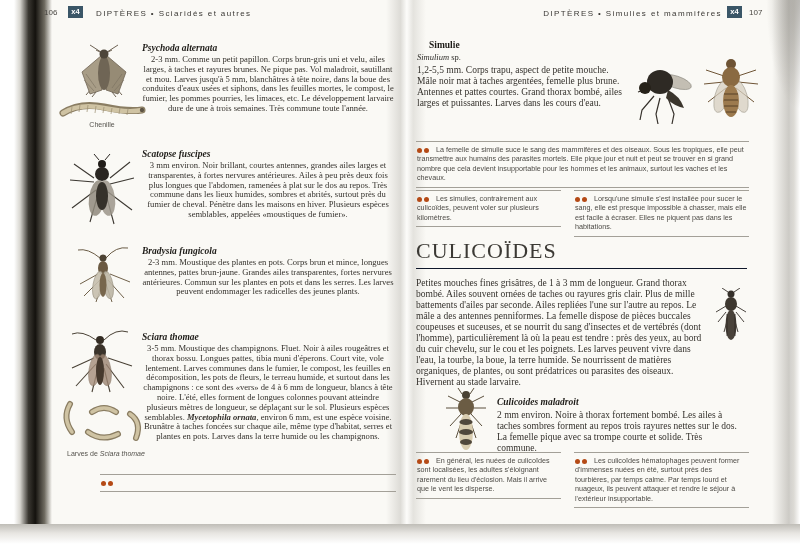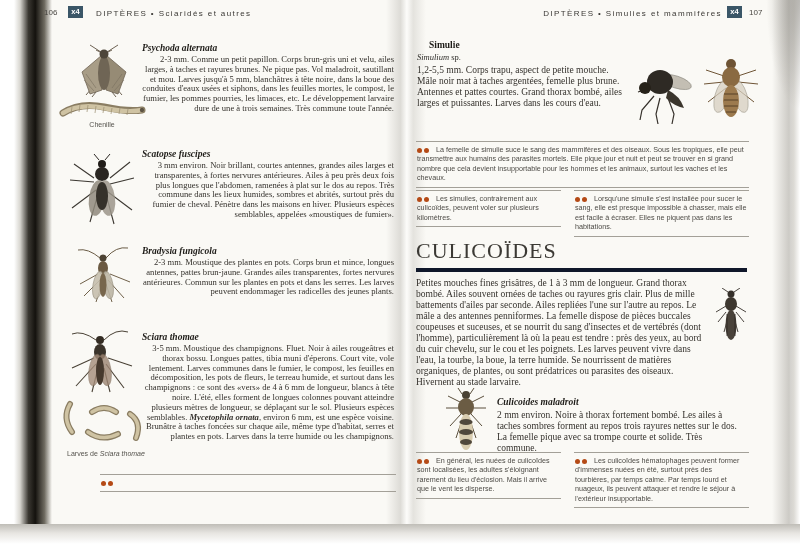--- a/index.html
+++ b/index.html
@@ -15,29 +15,29 @@
     background:radial-gradient(ellipse at top right,rgba(120,117,110,0.5) 0%,rgba(120,117,110,0) 70%);}
   .bottom-edge{position:absolute;left:0;top:524px;width:800px;height:20px;
     background:linear-gradient(180deg,#bfbdb7 0%,#e7e5e1 45%,#ffffff 100%);}
   .pagenum{position:absolute;font-family:"Liberation Sans",sans-serif;font-size:8px;color:#4a4843;}
   .badge{position:absolute;width:15px;height:12px;background:#3a5667;color:#fff;font-family:"Liberation Sans",sans-serif;
     font-size:7.5px;font-weight:bold;text-align:center;line-height:12px;}
   .runhead{position:absolute;font-family:"Liberation Sans",sans-serif;font-size:8px;letter-spacing:1.4px;color:#3a3834;white-space:nowrap;}
   .sp-name{position:absolute;font-family:"Liberation Serif",serif;font-style:italic;font-weight:bold;font-size:9.5px;color:#1e1c18;}
   .sp-name-upright{position:absolute;font-family:"Liberation Serif",serif;font-weight:bold;font-size:9.5px;color:#1e1c18;margin-left:12px;}
   .latin{position:absolute;font-family:"Liberation Serif",serif;font-style:italic;font-size:8.5px;color:#2e2c28;}
-  .body{position:absolute;font-family:"Liberation Serif",serif;font-size:8.6px;line-height:9.8px;color:#34312c;text-align:right;}
+  .body{position:absolute;font-family:"Liberation Serif",serif;font-size:8.6px;line-height:9.8px;color:#34312c;text-align:center;}
   .body-lg{position:absolute;font-family:"Liberation Serif",serif;font-size:9.5px;line-height:11px;color:#34312c;text-align:left;}
   .note{position:absolute;font-family:"Liberation Sans",sans-serif;font-size:7.2px;line-height:9.4px;color:#4c4a45;
     border-top:1px solid #a3a098;border-bottom:1px solid #a3a098;padding:3px 1px 4px;}
   .dot{display:inline-block;width:5px;height:5px;border-radius:50%;background:#b54a16;margin-right:2px;vertical-align:-1px;}
   .dots{margin-right:5px;white-space:nowrap;}
   .caption{position:absolute;font-family:"Liberation Sans",sans-serif;font-size:7px;color:#55534d;text-align:center;}
   .bigtitle{position:absolute;font-family:"Liberation Serif",serif;font-size:22px;letter-spacing:1px;color:#3b3934;
-    border-bottom:4px solid #0f172a;padding-bottom:4px;}
+    border-bottom:1px solid #0f172a;padding-bottom:4px;}
   .illo{position:absolute;}
 </style>
 </head>
 <body>
 
 <div id="screen">
   <div class="spread"></div>
   <div class="left-edge"></div>
   <div class="spine"></div>
   <div class="right-edge"></div>

